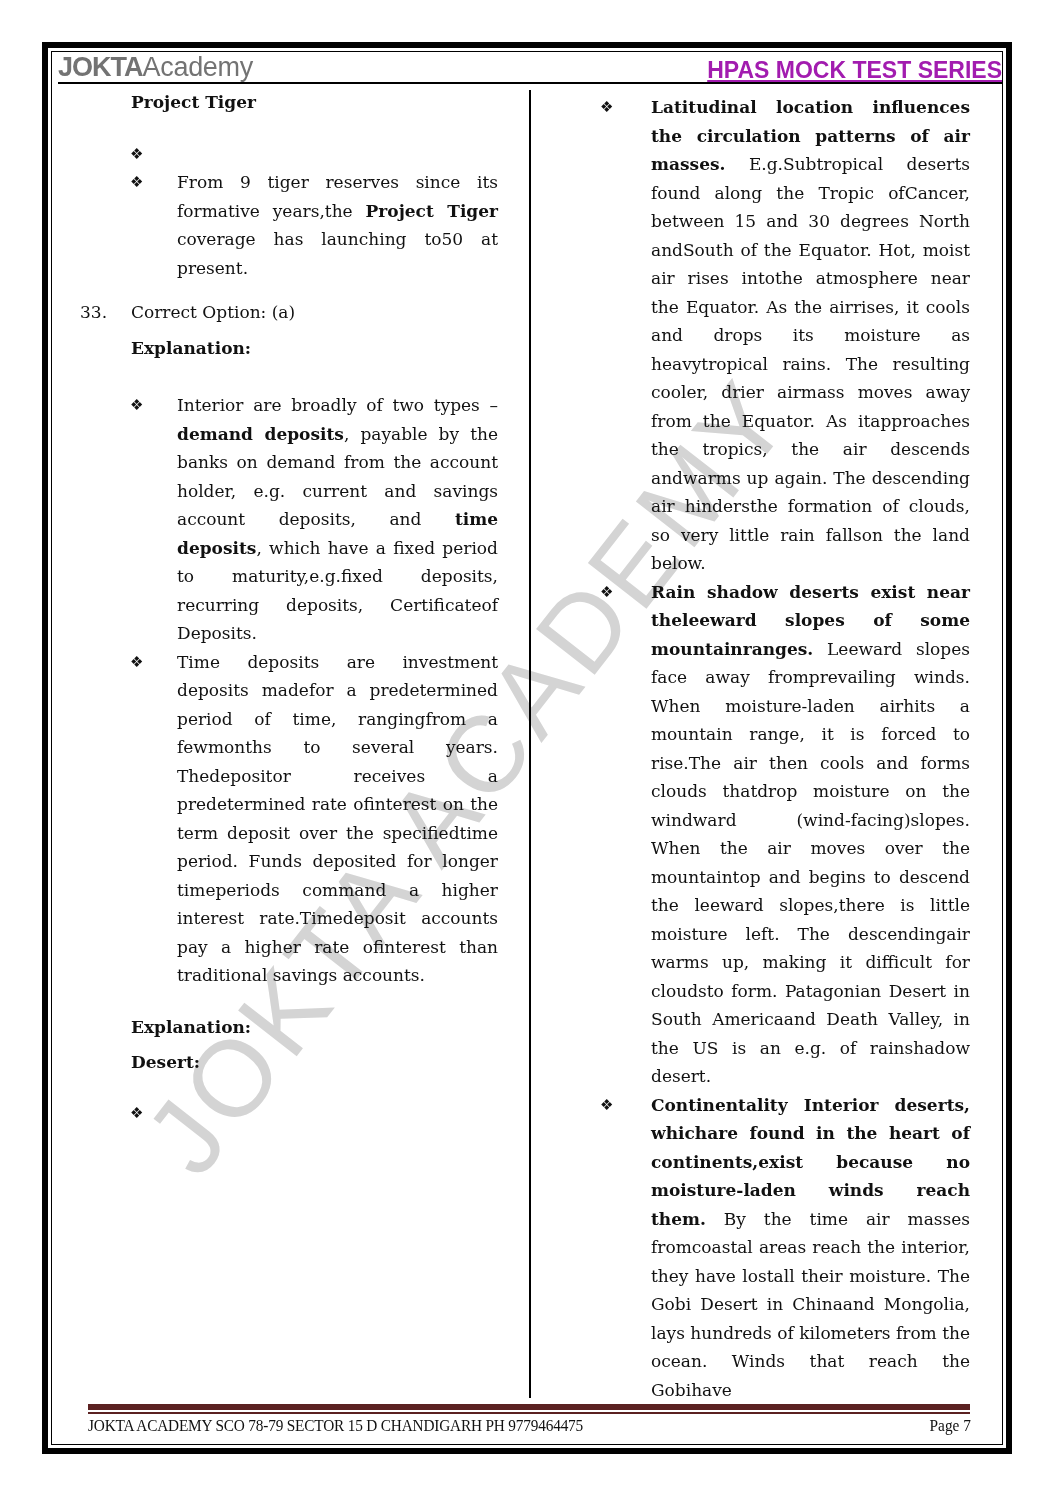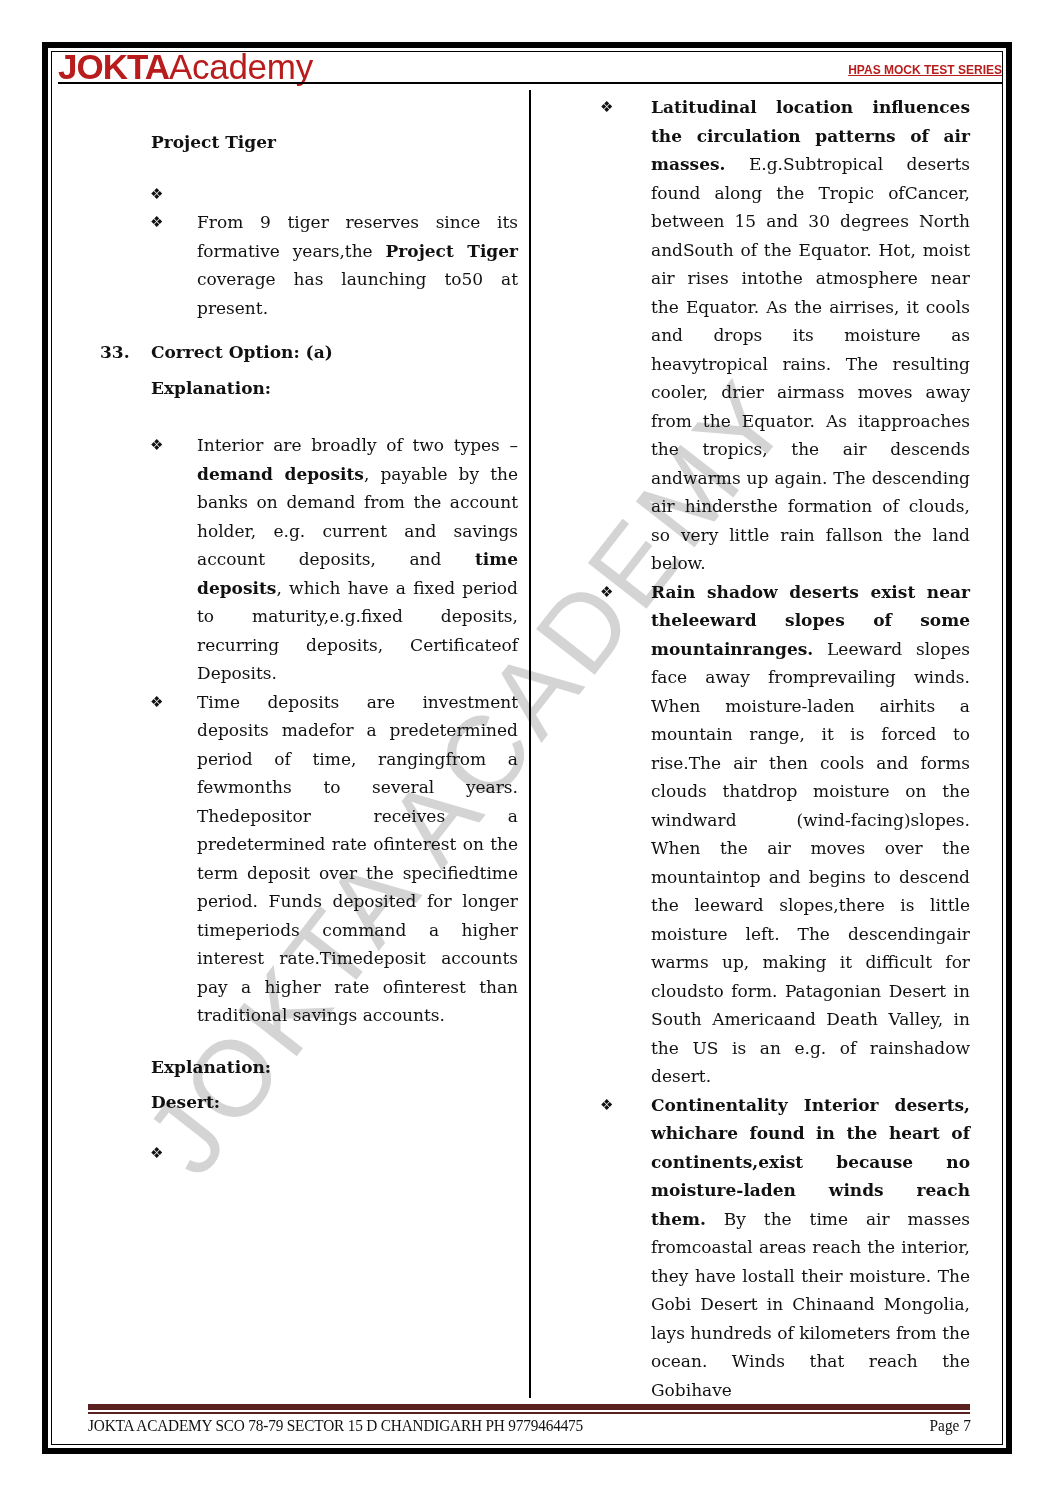--- a/index.html
+++ b/index.html
@@ -1,30 +1,30 @@
 <!DOCTYPE html>
 <html><head>
 <meta charset="utf-8">
 <style>
   html, body { margin:0; padding:0; background:#ffffff; }
   body { width:1059px; height:1497px; position:relative; overflow:hidden; font-family:"DejaVu Serif", serif; color:#111; }
   .frame-outer { position:absolute; left:42px; top:42px; width:970px; height:1412px; border:6px solid #000; box-sizing:border-box; }
   .frame-inner { position:absolute; left:51px; top:51px; width:952px; height:1394px; border:1.5px solid #000; box-sizing:border-box; }
-  .hdr-left { position:absolute; left:58px; top:52px; font-family:"Liberation Sans", sans-serif; font-size:35px; line-height:30px; color:#b91c1c; letter-spacing:-0.3px; }
+  .hdr-left { position:absolute; left:58px; top:52px; font-family:"Liberation Sans", sans-serif; font-size:27px; line-height:30px; color:#737373; letter-spacing:-0.3px; }
   .hdr-left b { font-weight:bold; letter-spacing:-1px; }
-  .hdr-right { position:absolute; right:57px; top:58px; font-family:"Liberation Sans", sans-serif; font-size:12px; font-weight:bold; line-height:24px; color:#b91c1c; }
+  .hdr-right { position:absolute; right:57px; top:58px; font-family:"Liberation Sans", sans-serif; font-size:23px; font-weight:bold; line-height:24px; color:#a21caf; }
   .hdr-rule { position:absolute; left:58px; top:82px; width:945px; height:2px; background:#000; }
   .col-divider { position:absolute; left:529px; top:90px; width:1.5px; height:1308px; background:#000; }
   .watermark { position:absolute; left:150px; top:680px; font-family:"Liberation Sans", sans-serif; font-size:108px; color:#d4d4d4; transform:rotate(-52deg); transform-origin:0 0; white-space:nowrap; letter-spacing:6px; z-index:0; pointer-events:none; }
   .watermark { left:120px; top:1120px; }
   .col { position:absolute; z-index:1; font-size:17px; line-height:28.5px; }
-  .col-left { left:100px; top:88px; width:418px;margin-top:40px; }
+  .col-left { left:80px; top:88px; width:418px; }
   .col-right { left:600px; top:93px; width:370px; }
   .heading { font-weight:bold; margin-left:51px; }
-  .q-row { display:flex; font-weight:bold; }
+  .q-row { display:flex; font-weight:normal; }
   .q-num { width:51px; flex:none; }
   .bul { display:flex; }
   .bul-icon { width:47px; flex:none; font-size:15px; padding-left:50px; box-sizing:content-box; }
   .col-right .bul-icon { padding-left:0; width:51px; }
   .bul-text { text-align:justify; flex:1; }
   .footer-rule-thick { position:absolute; left:88px; top:1404px; width:882px; height:6px; background:#5b2121; }
   .footer-rule-thin { position:absolute; left:88px; top:1412px; width:882px; height:2px; background:#5b2121; }
   .footer-left { position:absolute; left:88px; top:1416px; font-family:"Liberation Serif", serif; font-size:17px; line-height:20px; color:#111; letter-spacing:-0.2px; transform:scaleX(0.9); transform-origin:0 0; }
   .footer-right { position:absolute; right:88px; top:1416px; font-family:"Liberation Serif", serif; font-size:17px; line-height:20px; color:#111; transform:scaleX(0.9); transform-origin:100% 0; }
 </style>

